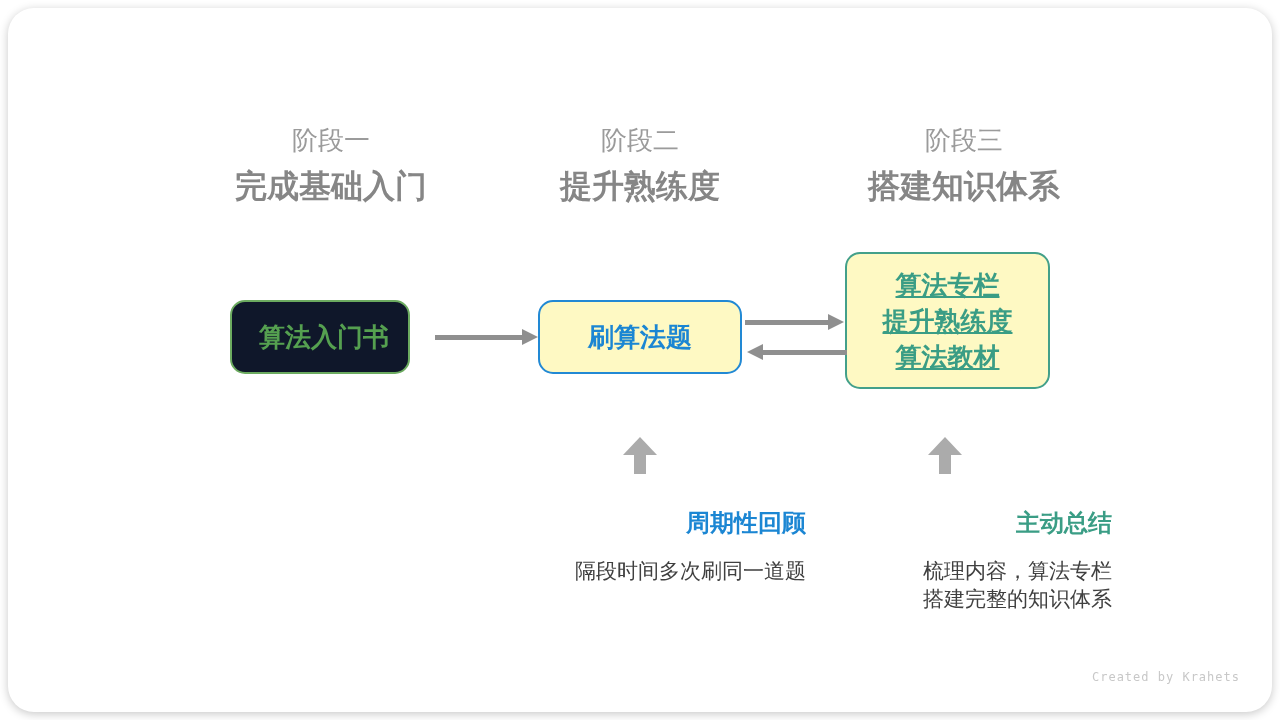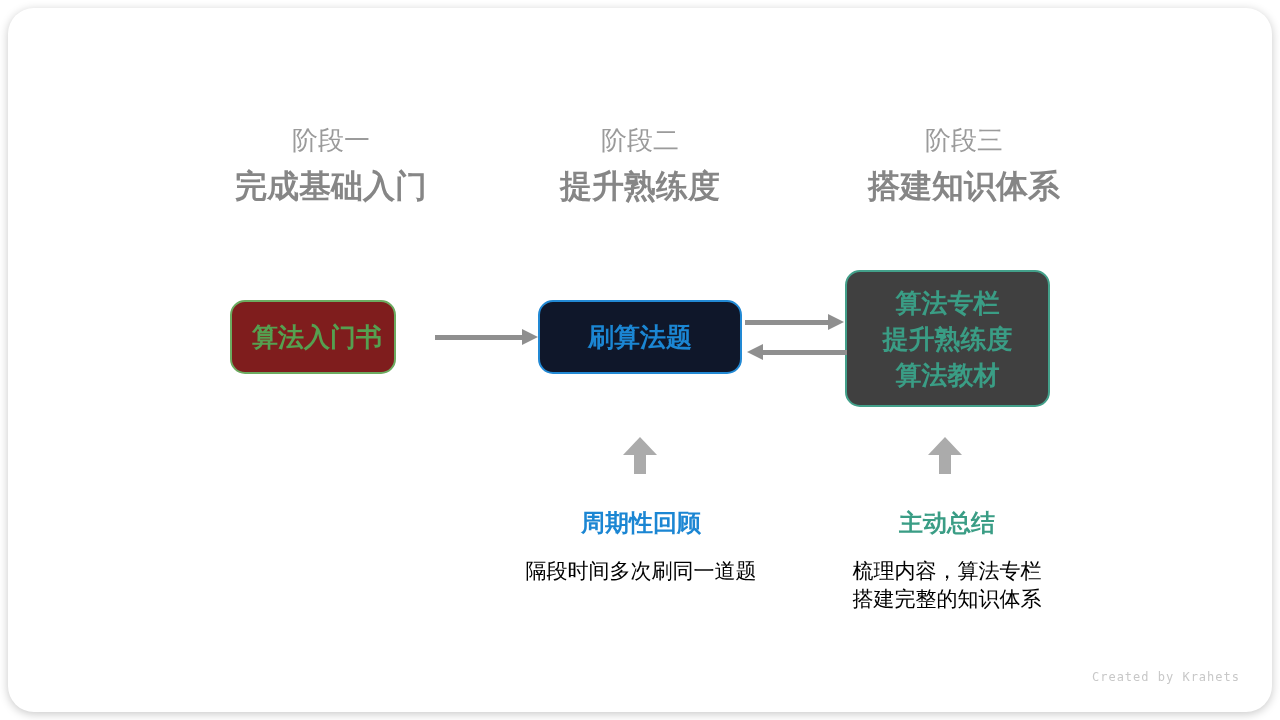--- a/index.html
+++ b/index.html
@@ -29,26 +29,26 @@
   
   .node {
     position: absolute;
     border-radius: 15px;
     display: flex; flex-direction: column;
     align-items: center; justify-content: center;
     font-weight: bold; font-size: 26px;
     text-align: center;
   }
   .node .node-line { line-height: 36px; }
-  .node.green  { left: 230px; top: 300px; width: 166px; height: 74px;
-                 background: #7f1d1d; border: 2.5px solid #6cab60; color: #55a050; padding-left: 8px; }
+  .node.green  { left: 230px; top: 300px; width: 180px; height: 74px;
+                 background: #0f172a; border: 2.5px solid #6cab60; color: #55a050; padding-left: 8px; }
   .node.blue   { left: 538px; top: 300px; width: 204px; height: 74px;
-                 background: #0f172a; border: 2.5px solid #2289d4; color: #1b86d3; }
-  .node.teal   { left: 845px; top: 270px; width: 205px; height: 137px;
-                 background: #404040; border: 2.5px solid #43a08a; color: #3a9d85; }
+                 background: #fef9c3; border: 2.5px solid #2289d4; color: #1b86d3; }
+  .node.teal   { left: 845px; top: 252px; width: 205px; height: 137px;
+                 background: #fef9c3; border: 2.5px solid #43a08a; color: #3a9d85; text-decoration: underline; }
 
   
   .h-arrow { position: absolute; height: 5px; background: #8f8f8f; }
   .h-arrow.head-right::after {
     content: ''; position: absolute; right: -16px; top: -6px;
     width: 0; height: 0;
     border-left: 16px solid #8f8f8f;
     border-top: 8.5px solid transparent;
     border-bottom: 8.5px solid transparent;
   }
@@ -69,25 +69,25 @@
     width: 0; height: 0; margin: 0 auto;
     border-left: 17px solid transparent;
     border-right: 17px solid transparent;
     border-bottom: 18px solid #ababab;
   }
   .up-arrow .stem { width: 12px; height: 19px; background: #ababab; margin: 0 auto; }
   .up-arrow.u1 { left: 623px; }
   .up-arrow.u2 { left: 928px; }
 
   
-  .annotation { position: absolute; width: 330px; text-align: center; top: 508px; }
+  .annotation { position: absolute; width: 330px; text-align: right; top: 508px; }
   .annotation .ann-title { font-size: 24px; font-weight: bold; line-height: 30px; }
   .annotation.a1 .ann-title { color: #1b86d3; }
   .annotation.a2 .ann-title { color: #3a9d85; }
-  .annotation .ann-desc { margin-top: 19px; font-size: 21px; color: #000000; line-height: 28px; }
+  .annotation .ann-desc { margin-top: 19px; font-size: 21px; color: #404040; line-height: 28px; }
   .annotation.a1 { left: 476px; }
   .annotation.a2 { left: 782px; }
 
   
   .footer-credit {
     position: absolute; right: 40px; top: 670px;
     font-family: "DejaVu Sans Mono", "Liberation Mono", monospace;
     font-size: 12px; letter-spacing: 1px; color: #c8c8c8;
   }
 </style>

